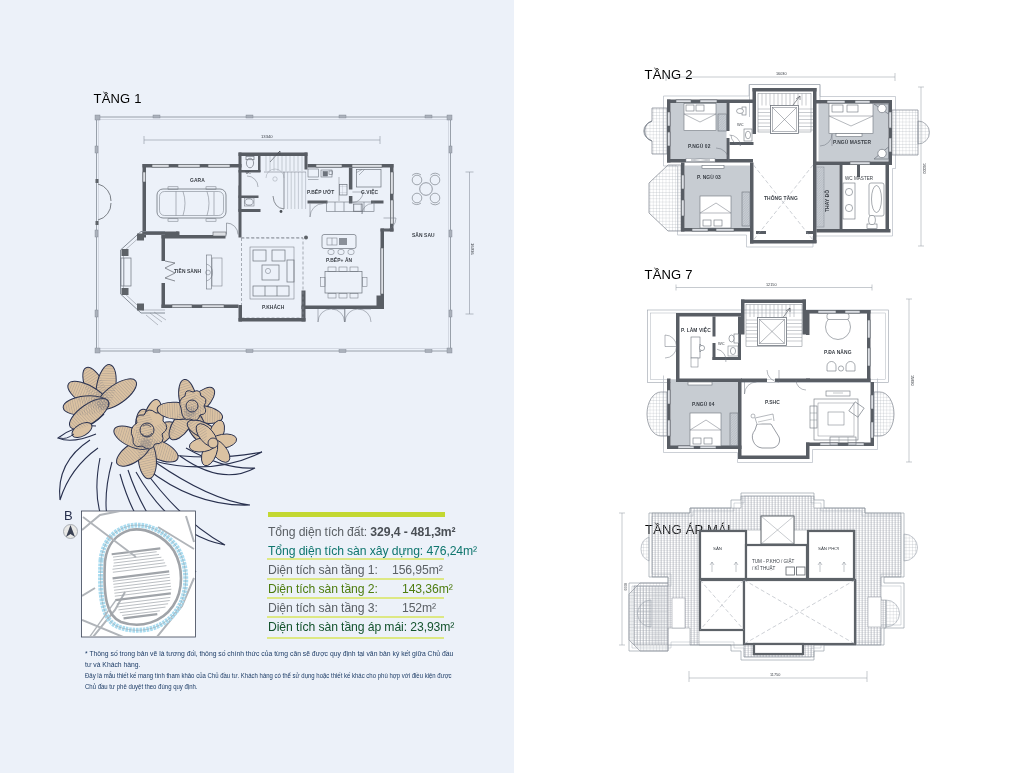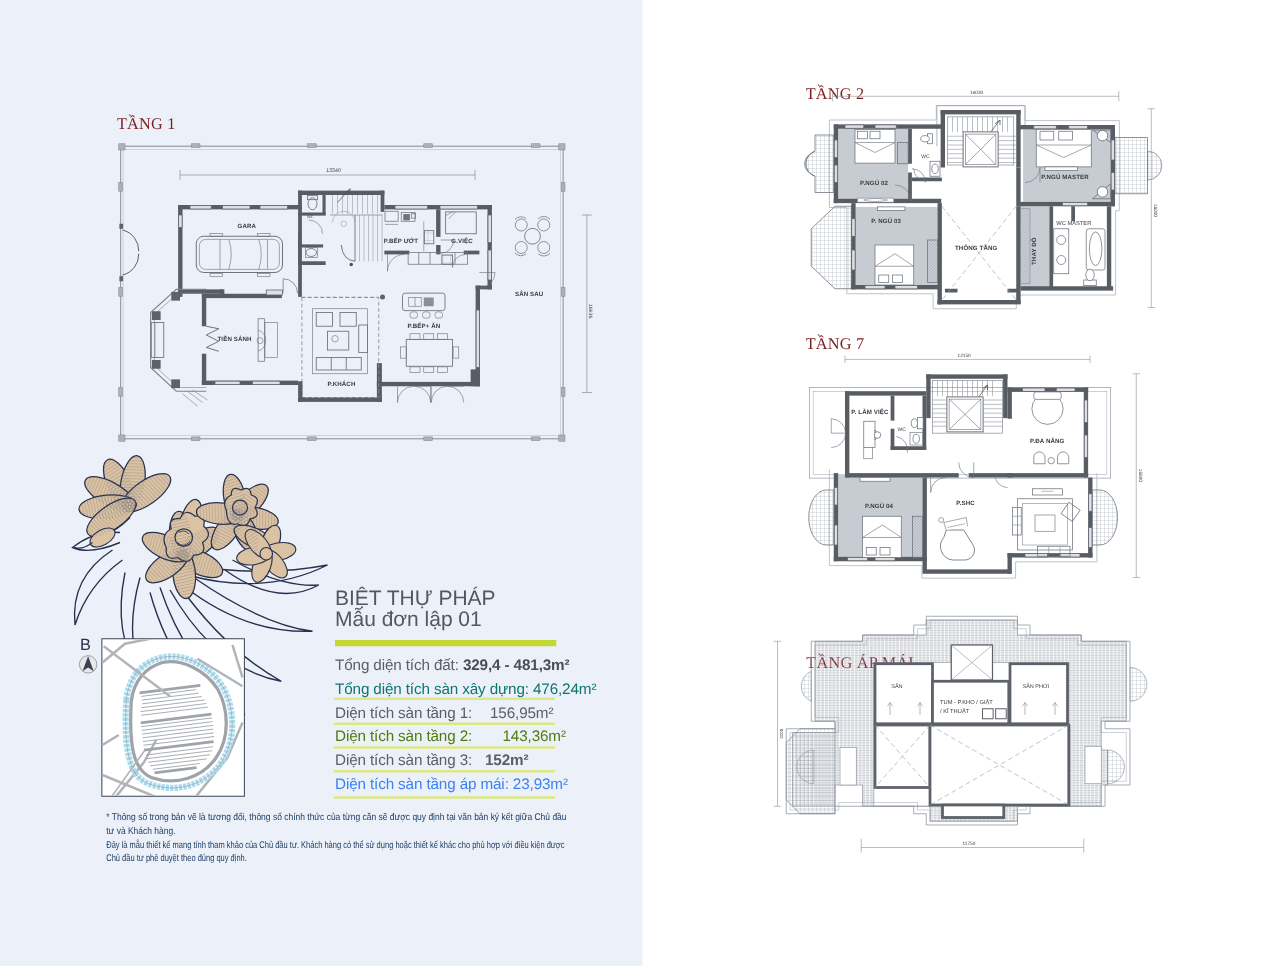--- a/index.html
+++ b/index.html
@@ -1,58 +1,57 @@
 <!DOCTYPE html>
 <html><head>
 <meta charset="utf-8">
 <style>
 html,body{margin:0;padding:0;}
 #page{position:relative;width:1030px;height:773px;background:#ffffff;overflow:hidden;
   font-family:"Liberation Sans",sans-serif;}
 .abs{position:absolute;}
-.ftitle{position:absolute;font-family:Liberation Serif, serif;font-size:13px;
-  color:#7f1d1d;letter-spacing:0.2px;}
+.ftitle{position:absolute;font-family:Liberation Sans, sans-serif;font-size:13px;
+  color:#000000;letter-spacing:0.2px;}
 svg text{font-family:"Liberation Sans",sans-serif;}
 .wall{fill:#585d64;}
 .win{fill:#dcdfe4;stroke:#5d6268;stroke-width:0.6;}
 .lbl{font-size:4.9px;fill:#383d44;font-weight:600;letter-spacing:0.1px;}
 </style>
 </head>
 <body>
 <div id="page">
 
 <div class="abs" style="left:0;top:0;width:514px;height:773px;background:#ecf1f9;"></div>
 
 <div class="ftitle" style="left:93.5px;top:90.5px;">TẦNG 1</div>
 
 <div class="ftitle" style="left:644.5px;top:67.2px;">TẦNG 2</div>
 
 <div class="ftitle" style="left:644.5px;top:266.5px;">TẦNG 7</div>
 
 <div class="ftitle" style="left:645px;top:483.3px;margin-top:39px;">TẦNG ÁP MÁI</div>
 
-<div class="abs" style="left:268px;top:471px;font-size:16.8px;line-height:16.5px;white-space:nowrap;color:#53585f;">BIỆT THỰ PHÁP<br>Mẫu đơn lập 01</div>
 
 <div class="abs" style="left:268px;top:512px;width:177px;height:4.5px;background:#c3d832;"></div>
 
 <div class="abs" style="left:268px;top:525px;font-size:12.2px;color:#5b6065;white-space:nowrap;letter-spacing:-0.1px;">Tổng diện tích đất: <b style="color:#4a4f55;">329,4 - 481,3m²</b></div>
 
 <div class="abs" style="left:268px;top:544px;font-size:12.2px;color:#0f766e;white-space:nowrap;letter-spacing:-0.1px;">Tổng diện tích sàn xây dựng: 476,24m²</div>
 <div class="abs" style="left:267px;top:558px;width:177px;height:1.6px;background:#dde884;"></div>
 
 <div class="abs" style="left:268px;top:563px;font-size:12.2px;color:#5b6065;white-space:nowrap;letter-spacing:-0.1px;">Diện tích sàn tầng 1:<span class="abs" style="left:124px;">156,95m²</span></div>
 <div class="abs" style="left:267px;top:578px;width:177px;height:1.6px;background:#dde884;"></div>
 
 <div class="abs" style="left:268px;top:582px;font-size:12.2px;color:#4d7c0f;white-space:nowrap;letter-spacing:-0.1px;">Diện tích sàn tầng 2:<span class="abs" style="left:124px;margin-left:10px;">143,36m²</span></div>
 <div class="abs" style="left:267px;top:597px;width:177px;height:1.6px;background:#dde884;"></div>
 
-<div class="abs" style="left:268px;top:601px;font-size:12.2px;color:#5b6065;white-space:nowrap;letter-spacing:-0.1px;">Diện tích sàn tầng 3:<span class="abs" style="left:120px;font-weight:bold;">152m²</span></div>
+<div class="abs" style="left:268px;top:601px;font-size:12.2px;color:#5b6065;white-space:nowrap;letter-spacing:-0.1px;">Diện tích sàn tầng 3:<span class="abs" style="left:134px;">152m²</span></div>
 <div class="abs" style="left:267px;top:616px;width:177px;height:1.6px;background:#dde884;"></div>
 
-<div class="abs" style="left:268px;top:620px;font-size:12.2px;color:#3b82f6;white-space:nowrap;letter-spacing:-0.1px;">Diện tích sàn tầng áp mái: 23,93m²</div>
+<div class="abs" style="left:268px;top:620px;font-size:12.2px;color:#14532d;white-space:nowrap;letter-spacing:-0.1px;">Diện tích sàn tầng áp mái: 23,93m²</div>
 <div class="abs" style="left:267px;top:637px;width:177px;height:1.6px;background:#dde884;"></div>
 
 <div class="abs" style="left:85px;top:648px;font-size:7.8px;line-height:11px;color:#1d3c66;white-space:nowrap;transform:scaleX(0.87);transform-origin:0 0;">* Thông số trong bản vẽ là tương đối, thông số chính thức của từng căn sẽ được quy định tại văn bản ký kết giữa Chủ đầu<br>tư và Khách hàng.</div>
 
 <div class="abs" style="left:85px;top:670px;font-size:7.8px;line-height:11px;color:#1d3c66;white-space:nowrap;transform:scaleX(0.77);transform-origin:0 0;">Đây là mẫu thiết kế mang tính tham khảo của Chủ đầu tư. Khách hàng có thể sử dụng hoặc thiết kế khác cho phù hợp với điều kiện được<br>Chủ đầu tư phê duyệt theo đúng quy định.</div>
 
 <svg class="abs" style="left:88px;top:108px;" width="386" height="252" viewBox="88 108 386 252">
 <defs>
 <pattern id="ctr" width="6" height="6" patternUnits="userSpaceOnUse">
 <path d="M0 0H6M0 0V6" stroke="#9aa1ab" stroke-width="0.5" fill="none"></path>

